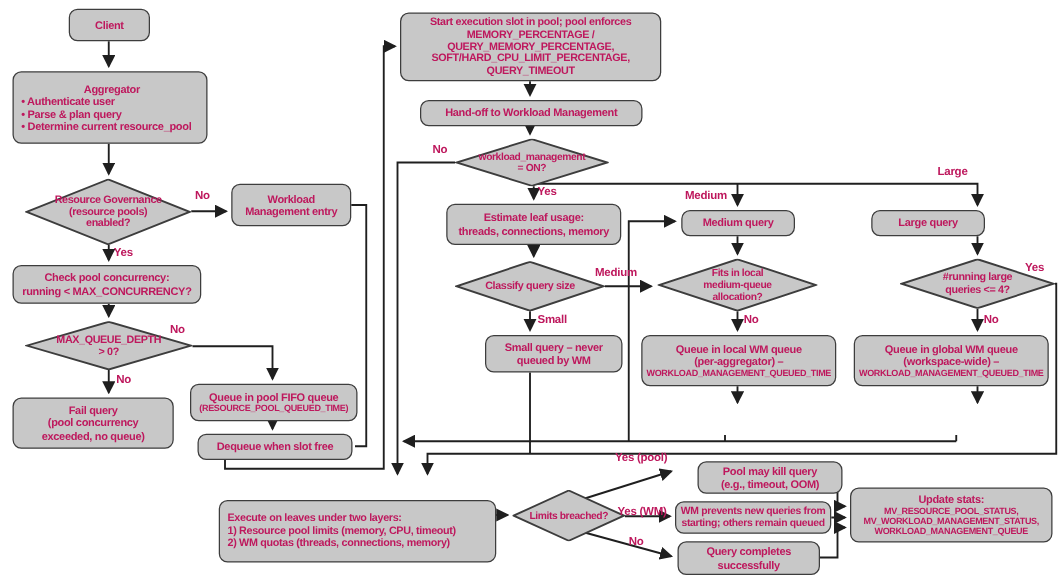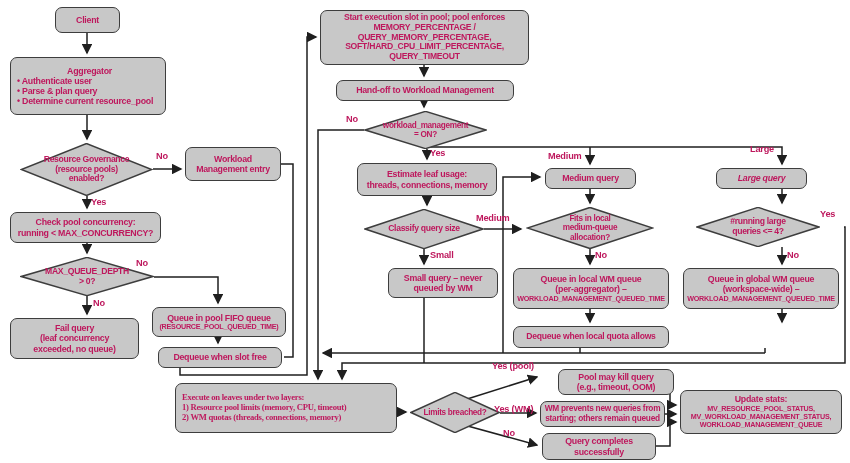--- a/index.html
+++ b/index.html
@@ -93,21 +93,21 @@
     <div class="ln">Management entry</div>
   </div>
 
   <div class="box" style="left:10px;top:212px;width:151px;height:31px;">
     <div class="ln">Check pool concurrency:</div>
     <div class="ln">running &lt; MAX_CONCURRENCY?</div>
   </div>
 
   <div class="box" style="left:10px;top:318px;width:129px;height:41px;">
     <div class="ln">Fail query</div>
-    <div class="ln">(leaf concurrency</div>
+    <div class="ln">(pool concurrency</div>
     <div class="ln">exceeded, no queue)</div>
   </div>
 
   <div class="box" style="left:152px;top:307px;width:134px;height:30px;">
     <div class="ln">Queue in pool FIFO queue</div>
     <div class="ln sm">(RESOURCE_POOL_QUEUED_TIME)</div>
   </div>
 
   <div class="box" style="left:158px;top:347px;width:124px;height:21px;">
     <div class="ln">Dequeue when slot free</div>
@@ -132,42 +132,39 @@
 
   <div class="box" style="left:388px;top:268px;width:110px;height:30px;">
     <div class="ln">Small query – never</div>
     <div class="ln">queued by WM</div>
   </div>
 
   <div class="box" style="left:545px;top:168px;width:91px;height:21px;">
     <div class="ln">Medium query</div>
   </div>
 
-  <div class="box" style="left:716px;top:168px;width:91px;height:21px;font-style:italic;">
+  <div class="box" style="left:697px;top:168px;width:91px;height:21px;">
     <div class="ln">Large query</div>
   </div>
 
   <div class="box" style="left:513px;top:268px;width:156px;height:41px;">
     <div class="ln">Queue in local WM queue</div>
     <div class="ln">(per-aggregator) –</div>
     <div class="ln sm">WORKLOAD_MANAGEMENT_QUEUED_TIME</div>
   </div>
 
   <div class="box" style="left:683px;top:268px;width:156px;height:41px;">
     <div class="ln">Queue in global WM queue</div>
     <div class="ln">(workspace-wide) –</div>
     <div class="ln sm">WORKLOAD_MANAGEMENT_QUEUED_TIME</div>
   </div>
 
-  <div class="box fs86" style="left:513px;top:326px;width:156px;height:22px;">
-    <div class="ln">Dequeue when local quota allows</div>
-  </div>
-
-
-  <div class="box la fs86" style="left:175px;top:383px;width:222px;height:50px;font-family:Liberation Serif, serif;">
+
+
+  <div class="box la fs86" style="left:175px;top:400px;width:222px;height:50px;">
     <div class="ln">Execute on leaves under two layers:</div>
     <div class="ln">1) Resource pool limits (memory, CPU, timeout)</div>
     <div class="ln">2) WM quotas (threads, connections, memory)</div>
   </div>
 
   <div class="box" style="left:542px;top:369px;width:116px;height:26px;margin-left:16px;">
     <div class="ln">Pool may kill query</div>
     <div class="ln">(e.g., timeout, OOM)</div>
   </div>
 
@@ -232,21 +229,21 @@
     <svg viewBox="0 0 100 100" preserveAspectRatio="none">
         <polygon points="50,1 99,50 50,99 1,50" fill="#c8c8c8" stroke="#3d3d3d" stroke-width="1.5" vector-effect="non-scaling-stroke"></polygon>
       </svg>
     <div class="dtext" style="font-size:8.2px;">
       <div class="ln">Fits in local</div>
       <div class="ln">medium-queue</div>
       <div class="ln">allocation?</div>
     </div>
   </div>
 
-  <div class="diamond" style="left:696px;top:207px;width:124px;height:40px;">
+  <div class="diamond" style="left:720px;top:207px;width:124px;height:40px;">
     <svg viewBox="0 0 100 100" preserveAspectRatio="none">
         <polygon points="50,1 99,50 50,99 1,50" fill="#c8c8c8" stroke="#3d3d3d" stroke-width="1.5" vector-effect="non-scaling-stroke"></polygon>
       </svg>
     <div class="dtext">
       <div class="ln">#running large</div>
       <div class="ln">queries &lt;= 4?</div>
     </div>
   </div>
 
   <div class="diamond" style="left:410px;top:392px;width:90px;height:41px;">
@@ -258,21 +255,21 @@
     </div>
   </div>
 
   <div class="elabel" style="left:156px;top:151px;">No</div>
   <div class="elabel" style="left:91px;top:197px;">Yes</div>
   <div class="elabel" style="left:136px;top:258px;">No</div>
   <div class="elabel" style="left:93px;top:298px;">No</div>
   <div class="elabel" style="left:346px;top:114px;">No</div>
   <div class="elabel" style="left:430px;top:148px;">Yes</div>
   <div class="elabel" style="left:548px;top:151px;">Medium</div>
-  <div class="elabel" style="left:726px;top:144px;padding-left:24px;">Large</div>
+  <div class="elabel" style="left:726px;top:132px;padding-left:24px;">Large</div>
   <div class="elabel" style="left:476px;top:213px;">Medium</div>
   <div class="elabel" style="left:430px;top:250px;">Small</div>
   <div class="elabel" style="left:595px;top:250px;">No</div>
   <div class="elabel" style="left:787px;top:250px;">No</div>
   <div class="elabel" style="left:820px;top:209px;">Yes</div>
   <div class="elabel" style="left:492px;top:361px;">Yes (pool)</div>
   <div class="elabel" style="left:494px;top:404px;">Yes (WM)</div>
   <div class="elabel" style="left:503px;top:428px;">No</div>
 
 </div>

